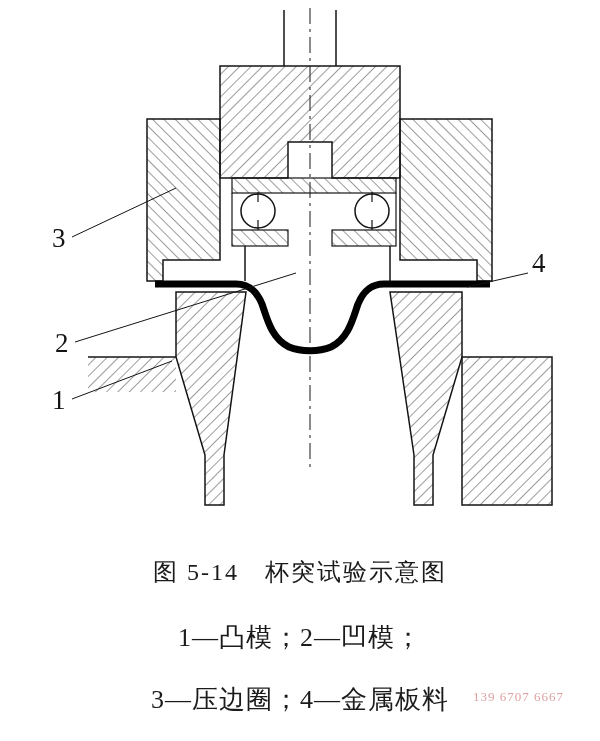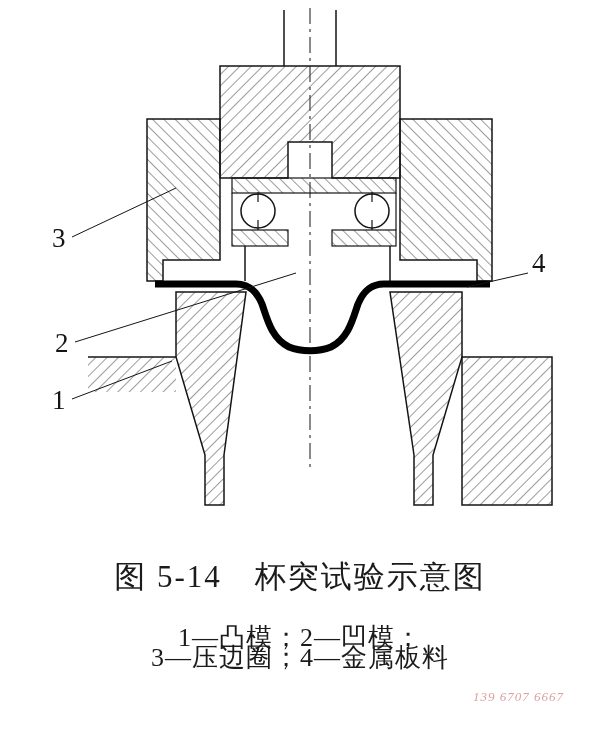--- a/index.html
+++ b/index.html
@@ -1,34 +1,34 @@
 <!DOCTYPE html>
 <html><head>
 <meta charset="utf-8">
 <style>
   html, body { margin: 0; padding: 0; background: #ffffff; }
   body { width: 600px; height: 741px; font-family: "Liberation Serif", serif; }
   .stage { position: relative; width: 600px; height: 741px; background: #ffffff; overflow: hidden; }
   .diagram-svg { position: absolute; top: 0; left: 0; }
   .caption {
     position: absolute; top: 556px; left: 0; width: 600px;
-    text-align: center; font-size: 31px; color: #1b1b1b; letter-spacing: 2px;
+    text-align: center; font-size: 24px; color: #1b1b1b; letter-spacing: 2px;
   }
   .legend-line {
     position: absolute; left: 0; width: 600px;
     text-align: center; font-size: 26px; color: #1b1b1b; letter-spacing: 1px;
   }
   .legend-line.l1 { top: 620px; }
-  .legend-line.l2 { top: 640px; }
+  .legend-line.l2 { top: 682px; }
   .watermark {
     position: absolute; right: 36px; top: 689px;
     color: #de9f9f; text-align: left; line-height: 1.3;
   }
   .wm-name { font-size: 17px; letter-spacing: 3px; }
-  .wm-phone { font-size: 13px; letter-spacing: 1px; font-style: italic; }
+  .wm-phone { font-size: 13px; letter-spacing: 1px; }
   text.part-num { font-family: "Liberation Serif", serif; font-size: 27px; fill: #141414; }
 </style>
 </head>
 <body>
 
 <div class="stage">
 
   <svg class="diagram-svg" width="600" height="545" viewBox="0 0 600 545">
     <defs>
       <pattern id="hA" width="8" height="8" patternUnits="userSpaceOnUse" patternTransform="rotate(45)">

